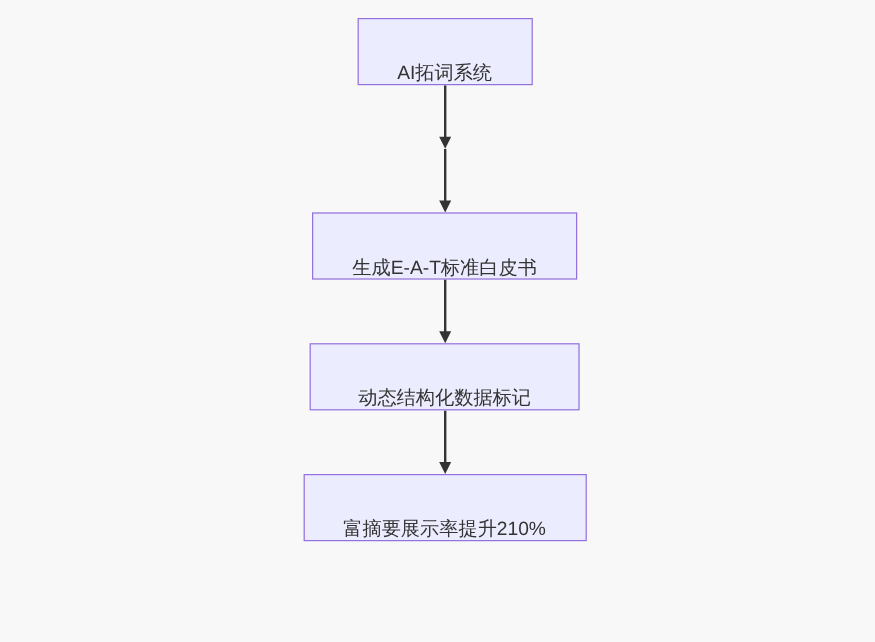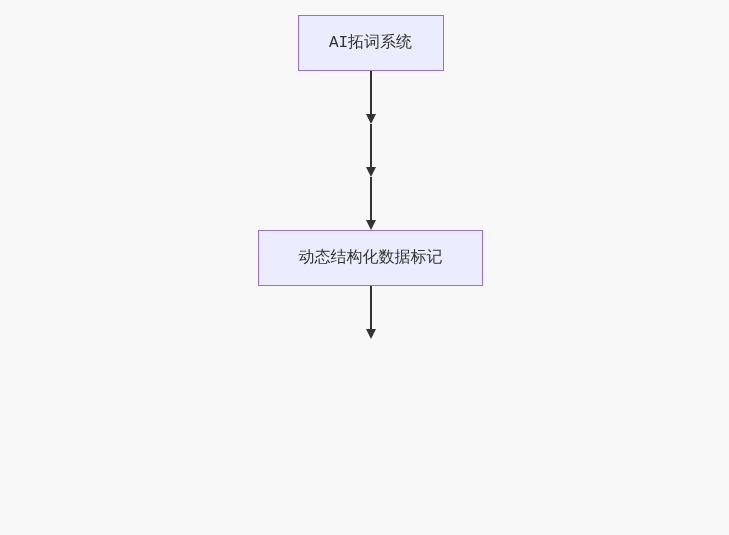--- a/index.html
+++ b/index.html
@@ -25,29 +25,28 @@
     left:6px;top:0;
     width:729px;
     padding-top:15px;
     display:flex;
     flex-direction:column;
     align-items:center;
   }
   .node{
     height:56px;
     display:flex;
-    align-items:center;
+    align-items:flex-end;
     justify-content:center;
     background:var(--node-fill);
     border:1px solid var(--node-border);
     color:var(--node-text);
     font-size:16px;
     line-height:1;
     white-space:nowrap;
-    font-family:Liberation Mono, monospace;
   }
   .w1{width:146px;}
   .w2{width:192px;}
   .w3{width:221px;}
   .w4{width:225px;}
   .w5{width:236px;}
   .edge{
     height:53px;
     display:flex;
     align-items:flex-start;
@@ -74,34 +73,40 @@
     </div>
 
 
     <div class="edge">
       <svg width="14" height="53" viewBox="0 0 14 53">
         <line x1="7" y1="0" x2="7" y2="44"></line>
         <polygon points="2,43 12,43 7,53"></polygon>
       </svg>
     </div>
 
+    <div class="node w3">
+      <span>生成E-A-T标准白皮书</span>
+    </div>
 
     <div class="edge">
       <svg width="14" height="53" viewBox="0 0 14 53">
         <line x1="7" y1="0" x2="7" y2="44"></line>
         <polygon points="2,43 12,43 7,53"></polygon>
       </svg>
     </div>
 
     <div class="node w4">
       <span>动态结构化数据标记</span>
     </div>
 
     <div class="edge">
       <svg width="14" height="53" viewBox="0 0 14 53">
         <line x1="7" y1="0" x2="7" y2="44"></line>
         <polygon points="2,43 12,43 7,53"></polygon>
       </svg>
     </div>
 
+    <div class="node w5">
+      <span>富摘要展示率提升210%</span>
+    </div>
 
   </div>
 </div>
 
 </body></html>

